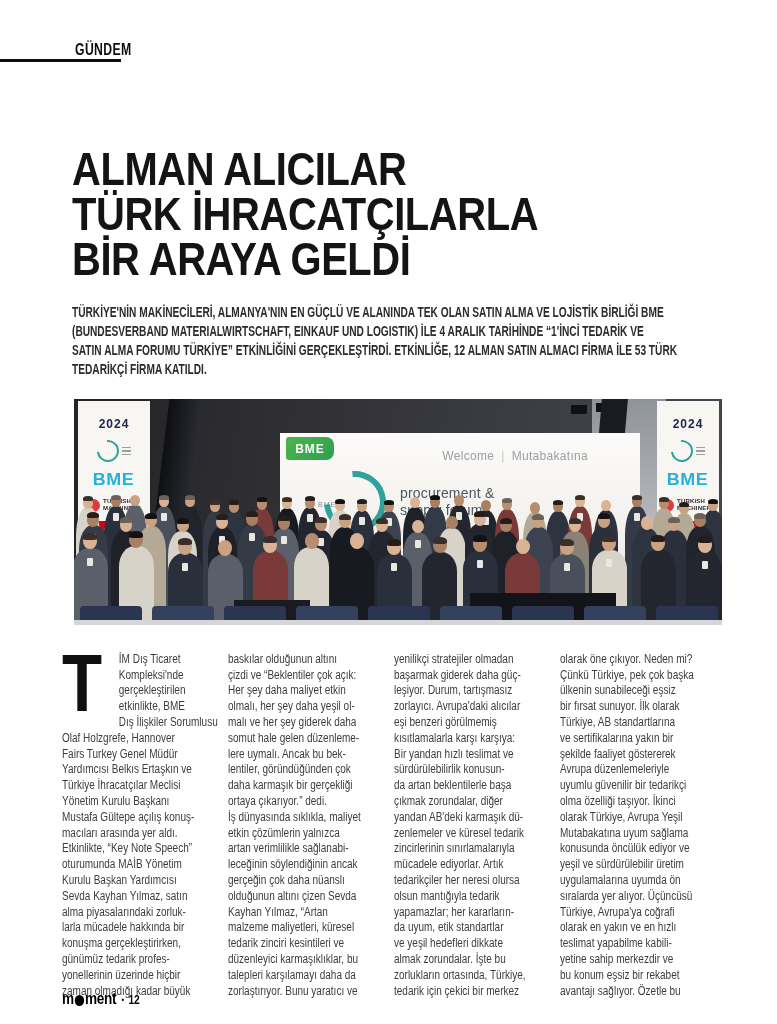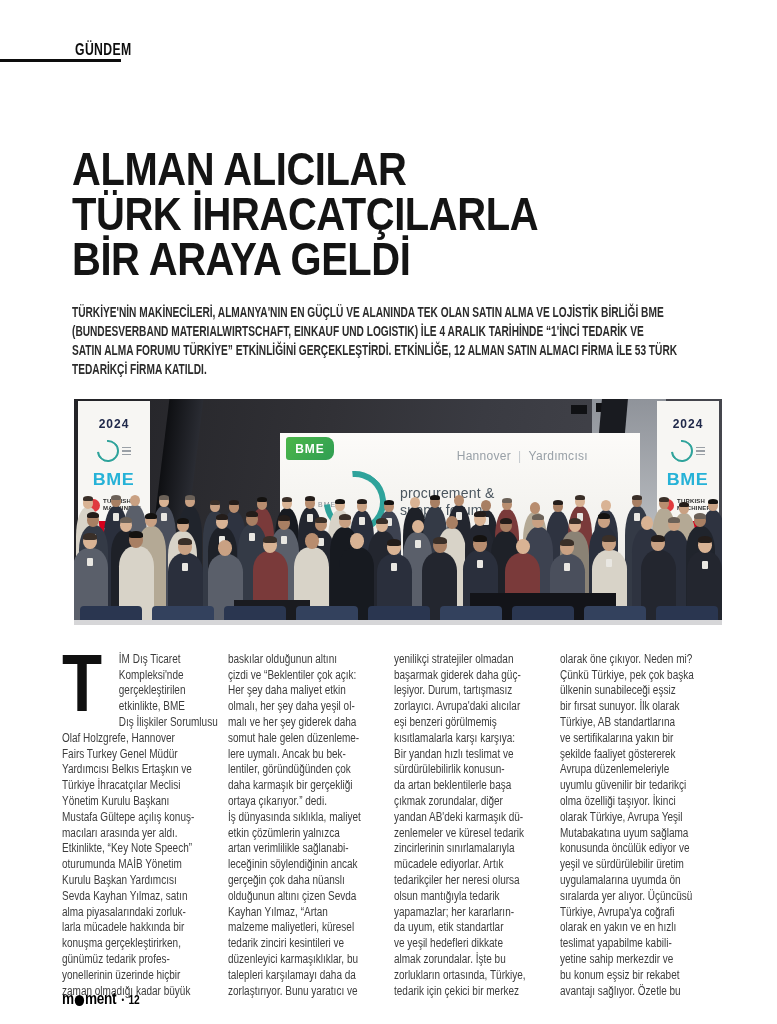--- a/index.html
+++ b/index.html
@@ -112,23 +112,23 @@
     <div class="ceil-light" style="left:497px;top:6px;"></div>
     <div class="ceil-light" style="left:522px;top:4px;"></div>
     <div class="speaker-left"></div>
     <div class="speaker-right"></div>
 
     <div class="screen">
       <div class="bme-chip">
         <span>BME</span>
       </div>
       <div class="welcome">
-        <span>Hannover</span>
+        <span>Welcome</span>
         <span class="divider">|</span>
-        <span>Yardımcısı</span>
+        <span>Mutabakatına</span>
       </div>
       <div class="forum-logo">
         <span class="forum-bme">BME</span>
         <div class="forum-circle"></div>
         <div class="forum-text">procurement &amp;
 supply forum</div>
       </div>
     </div>
 
     <div class="banner banner-left">

